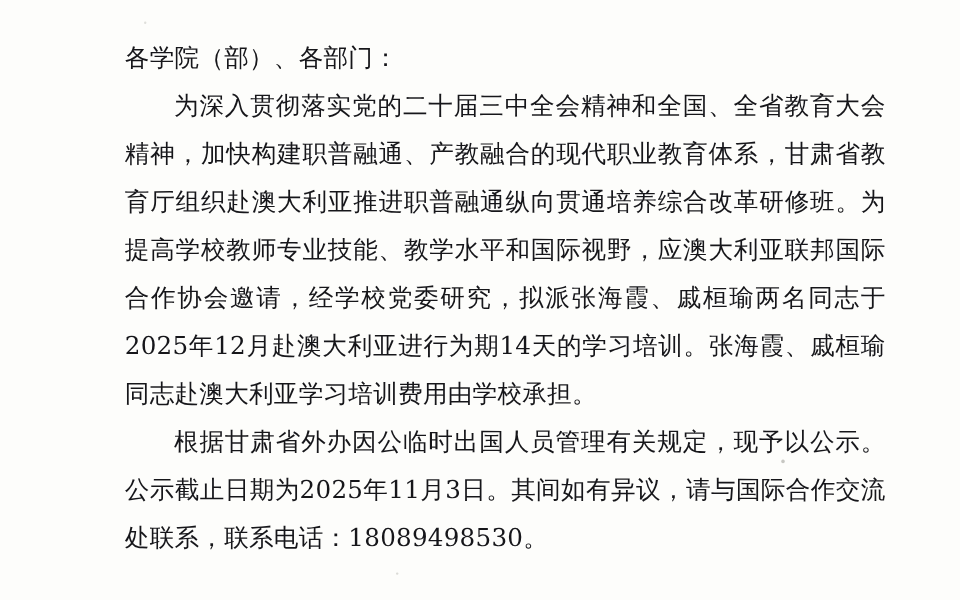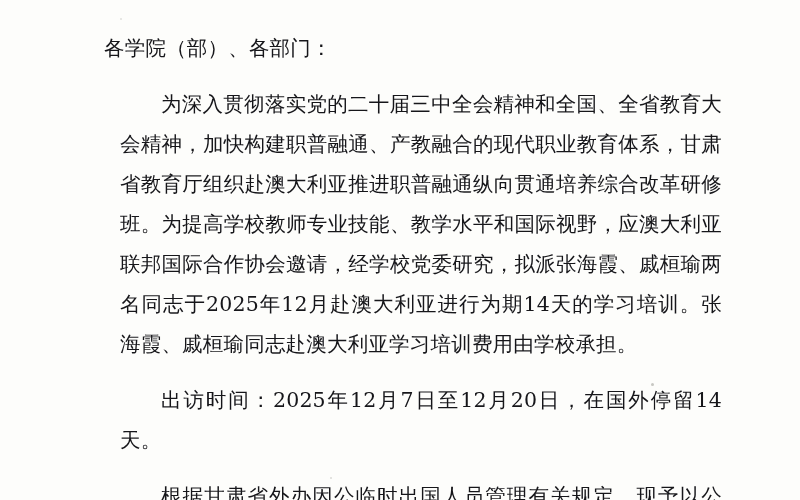--- a/index.html
+++ b/index.html
@@ -24,21 +24,21 @@
     border-radius: 18px;
   }
   .doc-body {
     font-size: 20.5px;
     line-height: 40px;
     letter-spacing: 0.2px;
     text-align: justify;
     text-justify: inter-ideograph;
   }
   .para {
-    margin: 16px;
+    margin: 0;
     text-indent: 0;
     white-space: normal;
   }
   .para.indent {
     text-indent: 2em;
   }
   .salutation {
     margin: 0 0 0 0;
     text-indent: 0;
   }
@@ -57,17 +57,16 @@
 
 <div class="page">
 
   <div class="speck sp1"></div>
   <div class="speck sp2"></div>
   <div class="speck sp3"></div>
 
   <div class="doc-body">
     <p class="para salutation">各学院（部）、各部门：</p>
     <p class="para indent">为深入贯彻落实党的二十届三中全会精神和全国、全省教育大会精神，加快构建职普融通、产教融合的现代职业教育体系，甘肃省教育厅组织赴澳大利亚推进职普融通纵向贯通培养综合改革研修班。为提高学校教师专业技能、教学水平和国际视野，应澳大利亚联邦国际合作协会邀请，经学校党委研究，拟派张海霞、戚桓瑜两名同志于2025年12月赴澳大利亚进行为期14天的学习培训。张海霞、戚桓瑜同志赴澳大利亚学习培训费用由学校承担。</p>
-    <p class="para indent">出访时间：2025年12月7日至12月20日，在国外停留14天。</p>
     <p class="para indent">根据甘肃省外办因公临时出国人员管理有关规定，现予以公示。公示截止日期为2025年11月3日。其间如有异议，请与国际合作交流处联系，联系电话：18089498530。</p>
   </div>
 
 </div>
 
 </body></html>

